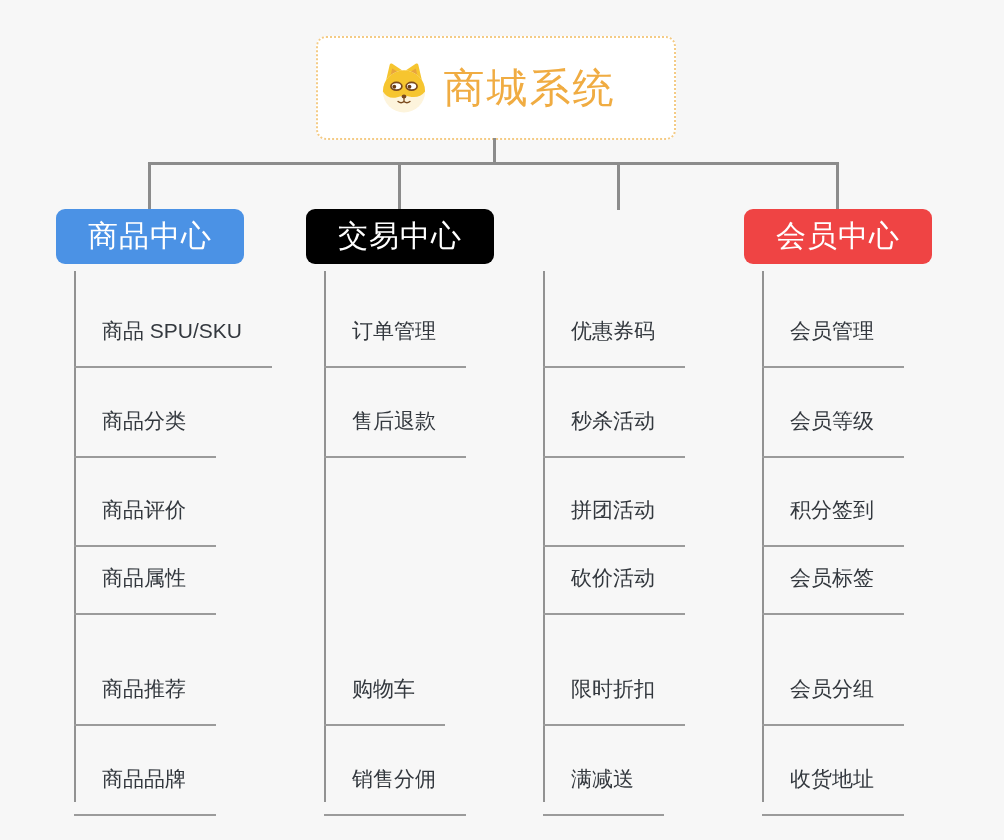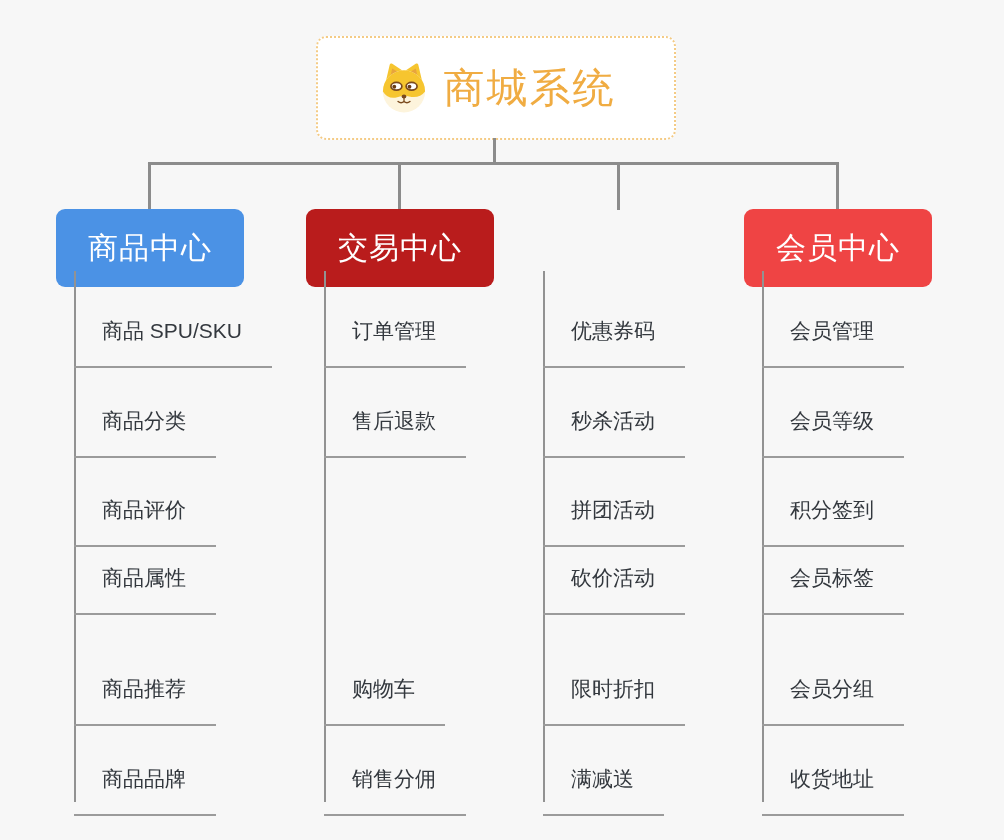--- a/index.html
+++ b/index.html
@@ -27,21 +27,21 @@
   .conn-root-drop{left:493px;top:138px;width:3px;height:26px;}
   .conn-rail{left:148px;top:162px;width:691px;height:3px;border-radius:2px;}
   .conn-drop{top:162px;width:3px;height:48px;}
   .drop-0{left:148px;} .drop-1{left:398px;} .drop-2{left:617px;} .drop-3{left:836px;}
 
   
   .column{position:absolute;top:209px;width:188px;height:610px;}
   .col-0{left:56px;} .col-1{left:306px;} .col-2{left:525px;} .col-3{left:744px;}
 
   .branch-header{
-    height:78px;border-radius:9px;
+    height:55px;border-radius:9px;
     display:flex;align-items:center;justify-content:center;
     color:#ffffff;font-size:30px;letter-spacing:1px;white-space:nowrap;
   }
   .spine{
     position:absolute;left:18px;top:62px;width:2px;height:531px;
     background:#929292;
   }
   .leaf{
     position:absolute;left:18px;white-space:nowrap;
     font-size:21px;line-height:26px;color:#33383e;
@@ -92,21 +92,21 @@
   <div class="spine"></div>
   <div class="leaf leaf-0">商品 SPU/SKU</div>
   <div class="leaf leaf-1">商品分类</div>
   <div class="leaf leaf-2">商品评价</div>
   <div class="leaf leaf-3">商品属性</div>
   <div class="leaf leaf-4">商品推荐</div>
   <div class="leaf leaf-5">商品品牌</div>
 </div>
 
 <div class="column col-1">
-  <div class="branch-header" style="background: #b91c1c;">交易中心</div>
+  <div class="branch-header" style="background: #000000;">交易中心</div>
   <div class="spine"></div>
   <div class="leaf leaf-0">订单管理</div>
   <div class="leaf leaf-1">售后退款</div>
   <div class="leaf leaf-4">购物车</div>
   <div class="leaf leaf-5">销售分佣</div>
 </div>
 
 <div class="column col-2">
   <div class="spine"></div>
   <div class="leaf leaf-0">优惠券码</div>

